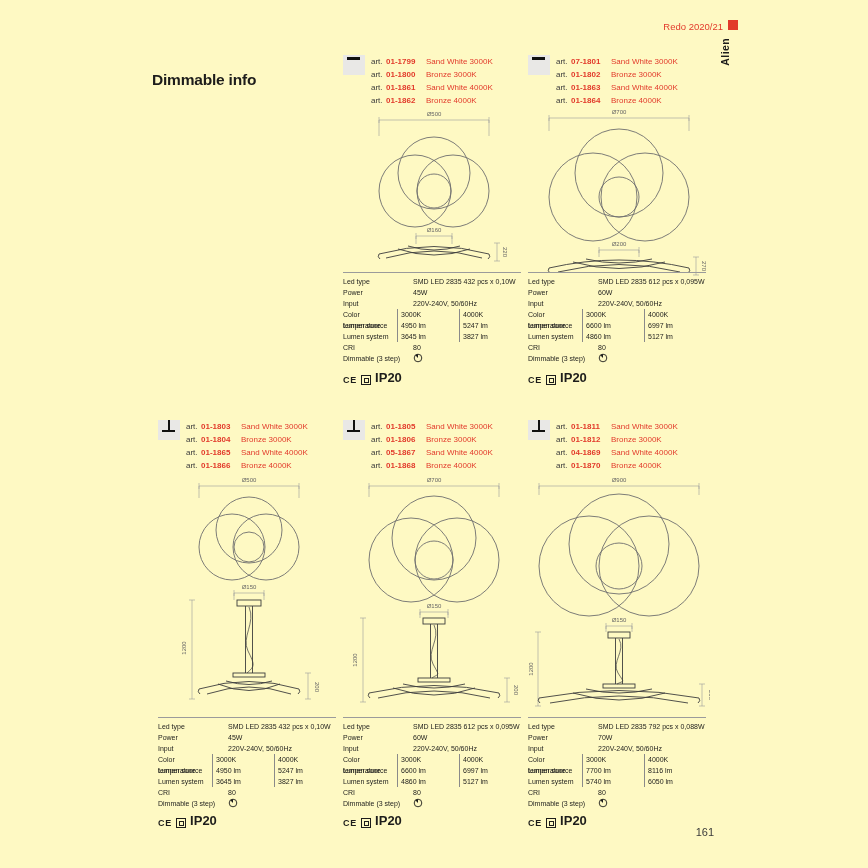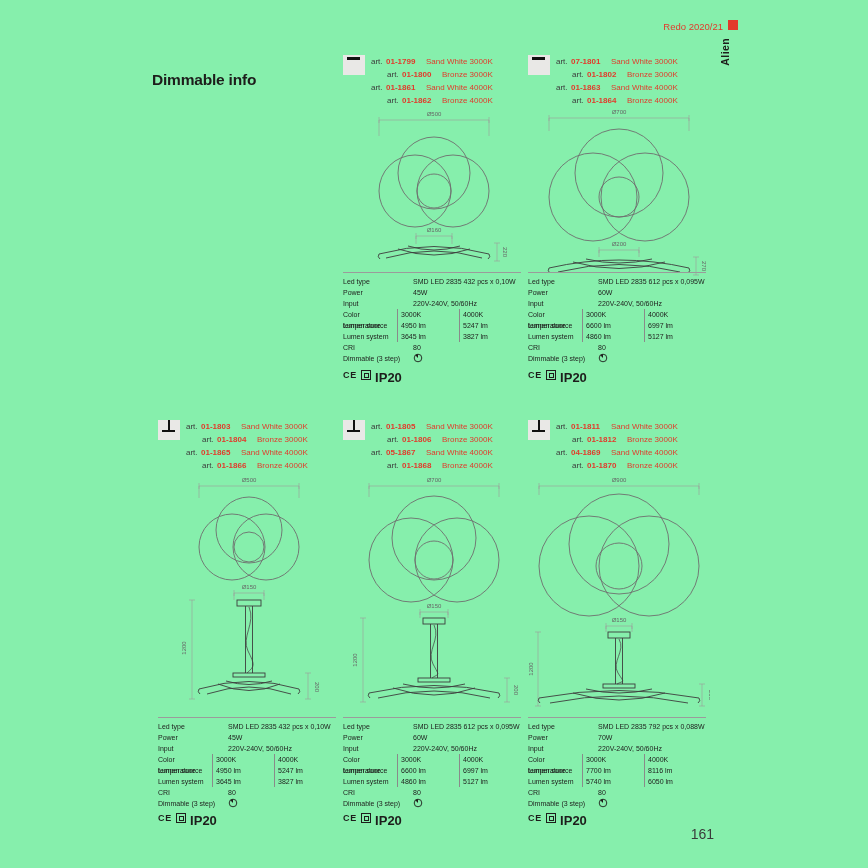--- a/index.html
+++ b/index.html
@@ -1,60 +1,60 @@
 <!DOCTYPE html>
 <html><head>
 <meta charset="utf-8">
 <style>
   html,body{margin:0;padding:0;background:#fff;}
   body{font-family:"Liberation Sans",sans-serif;color:#1d1d1b;}
-  .page{position:relative;width:868px;height:868px;background:#86efac;overflow:hidden;}
+  .page{position:relative;width:868px;height:868px;background:#fef9c3;overflow:hidden;}
 
   
   .brand{position:absolute;top:21px;left:460px;width:263px;text-align:right;font-size:9.5px;color:#e23a2b;}
   .brand-square{position:absolute;top:20px;left:728px;width:10px;height:10px;background:#e23a2b;}
   .collection{position:absolute;top:38px;left:719px;writing-mode:vertical-rl;transform:rotate(180deg);font-size:10.5px;font-weight:700;letter-spacing:.4px;color:#1d1d1b;}
   .title{position:absolute;top:71px;left:152px;font-size:15.5px;font-weight:700;letter-spacing:-.2px;color:#1d1d1b;}
-  .pagenum{position:absolute;top:826px;left:680px;width:34px;text-align:right;font-size:14px;color:#3a3a3a;}
+  .pagenum{position:absolute;top:826px;left:680px;width:34px;text-align:right;font-size:11px;color:#3a3a3a;}
 
   
   .block{position:absolute;width:182px;}
   .b-t1{left:343px;top:55px;height:335px;}
   .b-t2{left:528px;top:55px;height:335px;}
   .b-b1{left:158px;top:420px;height:410px;}
   .b-b2{left:343px;top:420px;height:410px;}
   .b-b3{left:528px;top:420px;height:410px;}
 
   .arts{position:absolute;top:0;left:0;display:flex;}
   .mount-icon{flex:0 0 auto;width:22px;height:20px;background:#e9e8e6;position:relative;margin-right:6px;}
   .mi-ceiling::before{content:"";position:absolute;left:4px;top:1.5px;width:13px;height:3.5px;background:#111;}
   .mi-pendant::before{content:"";position:absolute;left:10px;top:0;width:1.6px;height:9.5px;background:#111;}
   .mi-pendant::after{content:"";position:absolute;left:4px;top:9.5px;width:13px;height:2.5px;background:#111;}
   .artlist{font-size:8px;line-height:13px;white-space:nowrap;}
-  .art-row{display:flex;justify-content:flex-end;}
+  .art-row{display:flex;}
   .art-prefix{width:15px;color:#3a3a3a;}
   .art-code{width:40px;color:#e23a2b;font-weight:700;}
   .art-finish{color:#e23a2b;font-weight:400;}
 
   .diagram{position:absolute;left:0;}
   .diag-ceiling{top:52px;}
   .diag-pendant{top:56px;}
   .dimtxt{font-size:6px;fill:#666;}
 
   .spec{position:absolute;left:0;width:178px;border-top:1px solid #9b9b9b;padding-top:3px;font-size:7px;}
   .spec-top{top:217px;}
   .spec-bottom{top:297px;}
   .srow{display:flex;height:11px;line-height:11px;}
   .sl{width:70px;color:#1d1d1b;}
   .sv{flex:1;}
   .sv2{flex:1;display:flex;}
   .sv2 span{width:62px;border-left:1px solid #8a8a8a;padding-left:3px;box-sizing:border-box;}
   .dimmable-icon{display:inline-block;vertical-align:-1px;}
 
-  .certs{position:absolute;left:0;display:flex;align-items:flex-start;gap:4px;}
+  .certs{position:absolute;left:0;display:flex;align-items:flex-end;gap:4px;}
   .certs-top{top:315px;}
   .certs-bottom{top:393px;}
   .ce{font-size:9px;font-weight:700;letter-spacing:.8px;}
   .class2-icon{display:inline-block;width:8px;height:8px;border:1px solid #1d1d1b;position:relative;}
   .class2-icon::after{content:"";position:absolute;left:1.7px;top:1.7px;width:3.2px;height:3.2px;border:1px solid #1d1d1b;}
   .ip{font-size:13px;font-weight:700;}
 </style>
 </head>
 <body>
 

